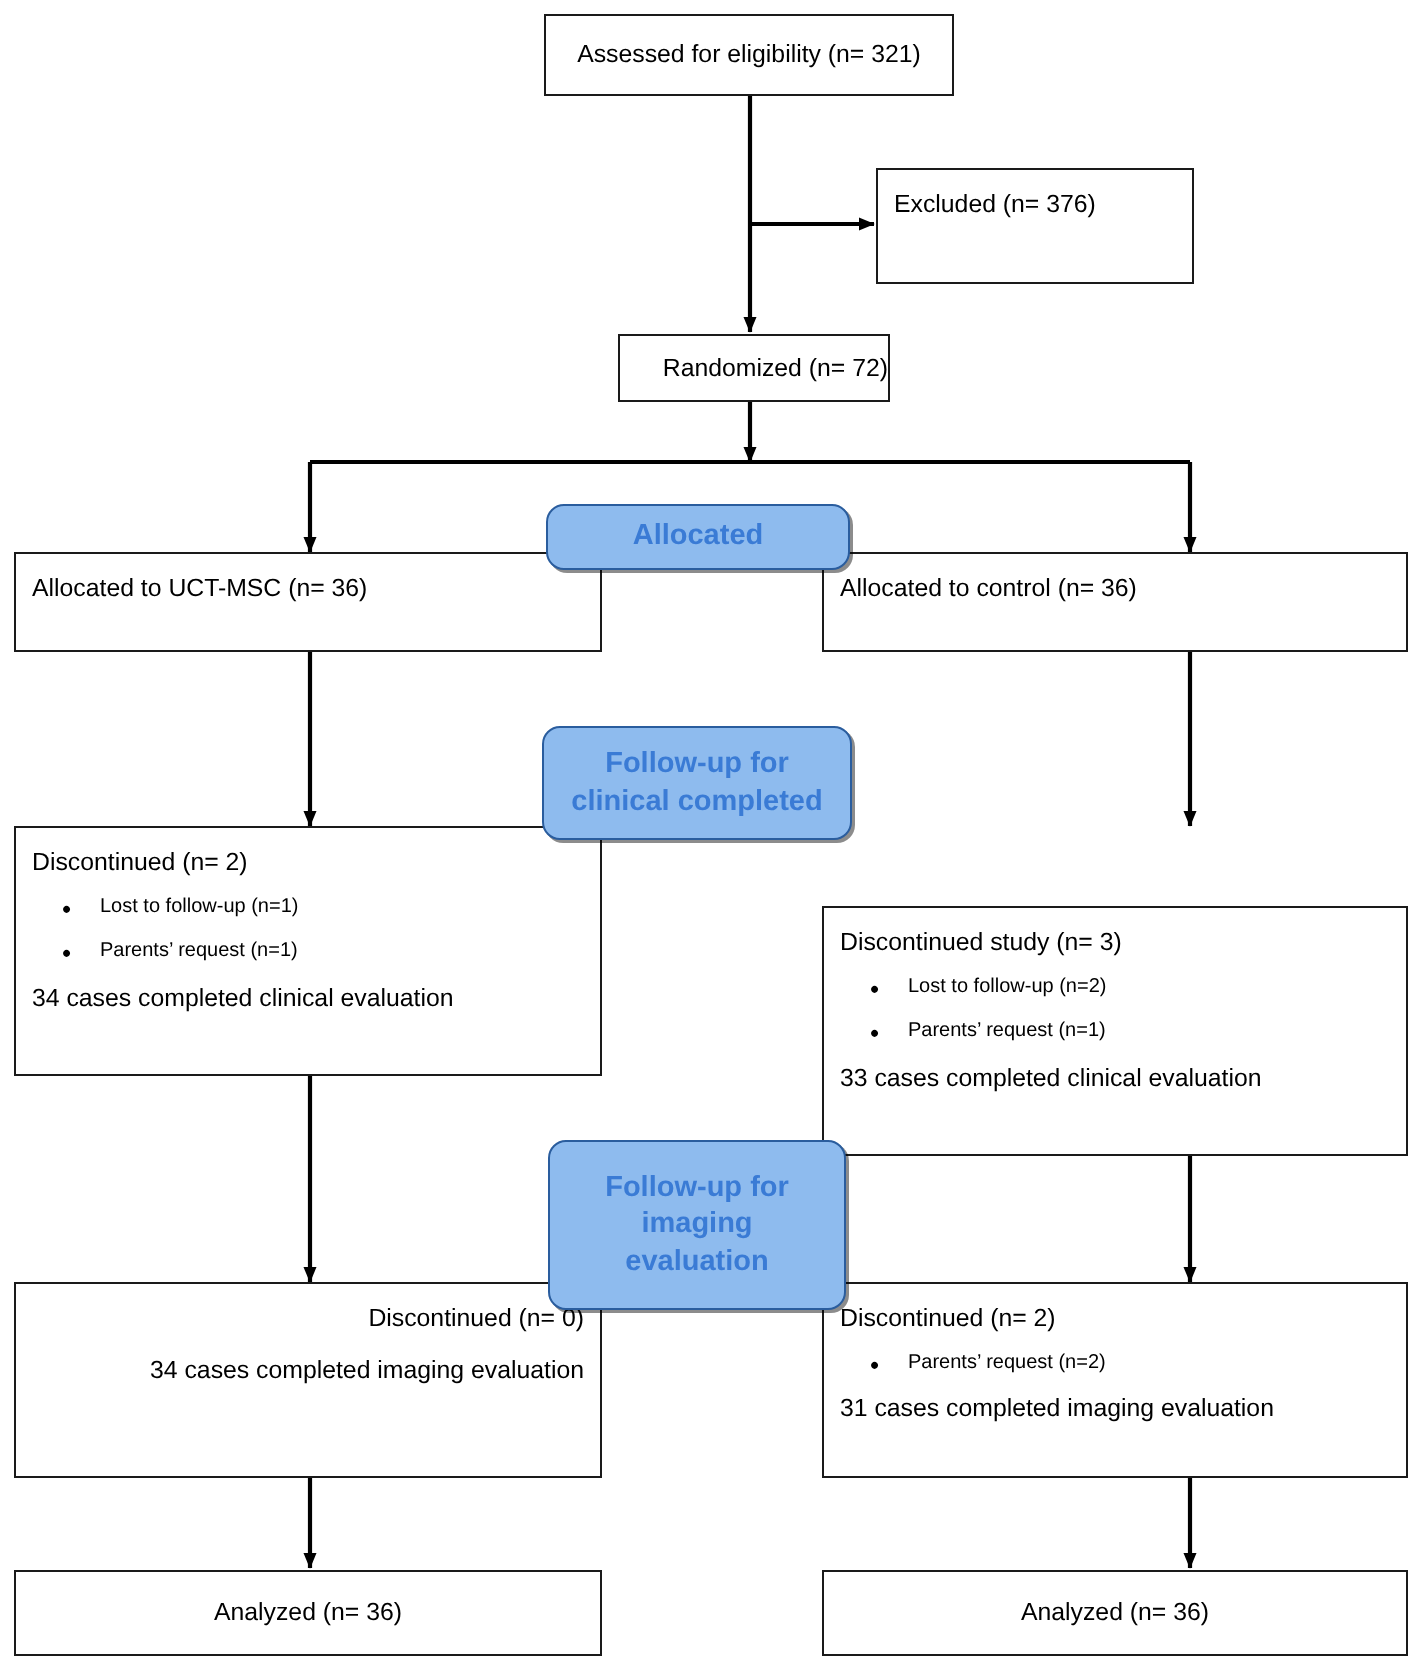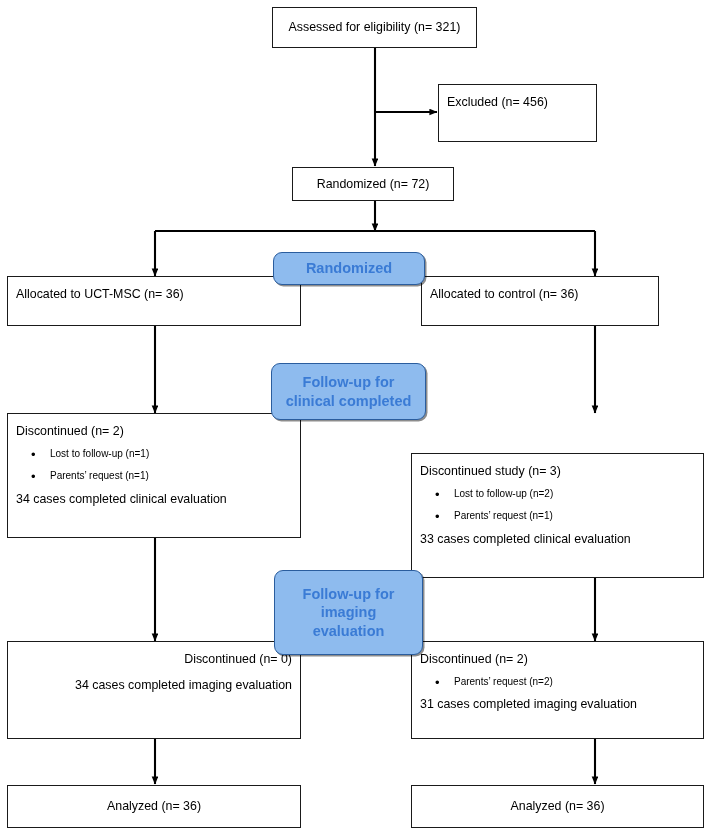--- a/index.html
+++ b/index.html
@@ -117,51 +117,51 @@
       <line x1="155" y1="537" x2="155" y2="641" marker-end="url(#arrowhead)"></line>
       <line x1="595" y1="537" x2="595" y2="641" marker-end="url(#arrowhead)"></line>
 
       <line x1="155" y1="738" x2="155" y2="784" marker-end="url(#arrowhead)"></line>
       <line x1="595" y1="738" x2="595" y2="784" marker-end="url(#arrowhead)"></line>
     </g>
   </svg>
 
 
   <div class="badge" style="left:273px; top:252px; width:152px; height:33px;">
-    <span>Randomized</span>
+    <span>Allocated</span>
   </div>
 
   <div class="badge" style="left:271px; top:363px; width:155px; height:57px; flex-direction:column;">
     <span>Follow-up for</span>
     <span>clinical completed</span>
   </div>
 
   <div class="badge" style="left:274px; top:570px; width:149px; height:85px; flex-direction:column;">
     <span>Follow-up for</span>
     <span>imaging</span>
     <span>evaluation</span>
   </div>
 
   <div class="node center" style="left:272px; top:7px; width:205px; height:41px;">
     <span class="txt">Assessed for eligibility (n= 321)</span>
   </div>
 
   <div class="node pad" style="left:438px; top:84px; width:159px; height:58px;">
-    <span class="txt">Excluded (n= 456)</span>
-  </div>
-
-  <div class="node center" style="left:292px; top:167px; width:162px; height:34px;">
+    <span class="txt">Excluded (n= 376)</span>
+  </div>
+
+  <div class="node center" style="left:309px; top:167px; width:136px; height:34px;justify-content:flex-end;">
     <span class="txt">Randomized (n= 72)</span>
   </div>
 
   <div class="node pad" style="left:7px; top:276px; width:294px; height:50px;">
     <span class="txt">Allocated to UCT-MSC (n= 36)</span>
   </div>
 
-  <div class="node pad" style="left:411px; top:276px; width:238px; height:50px;margin-left:10px;">
+  <div class="node pad" style="left:411px; top:276px; width:293px; height:50px;">
     <span class="txt">Allocated to control (n= 36)</span>
   </div>
 
   <div class="node pad" style="left:7px; top:413px; width:294px; height:125px;">
     <span class="txt line-top">Discontinued (n= 2)</span>
     <ul class="bullets">
       <li>Lost to follow-up (n=1)</li>
       <li>Parents’ request (n=1)</li>
     </ul>
     <span class="txt">34 cases completed clinical evaluation</span>

